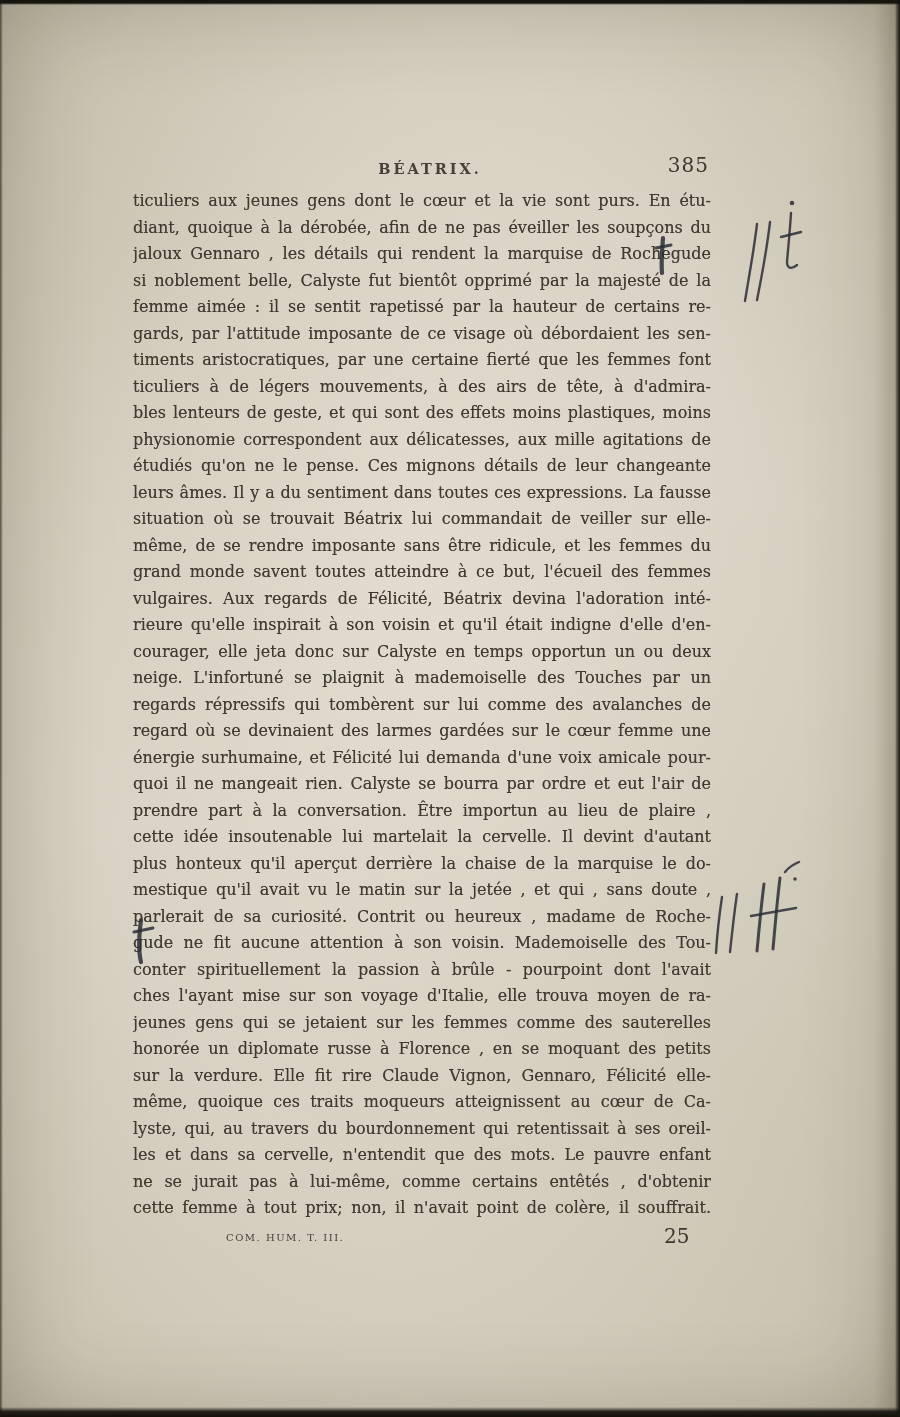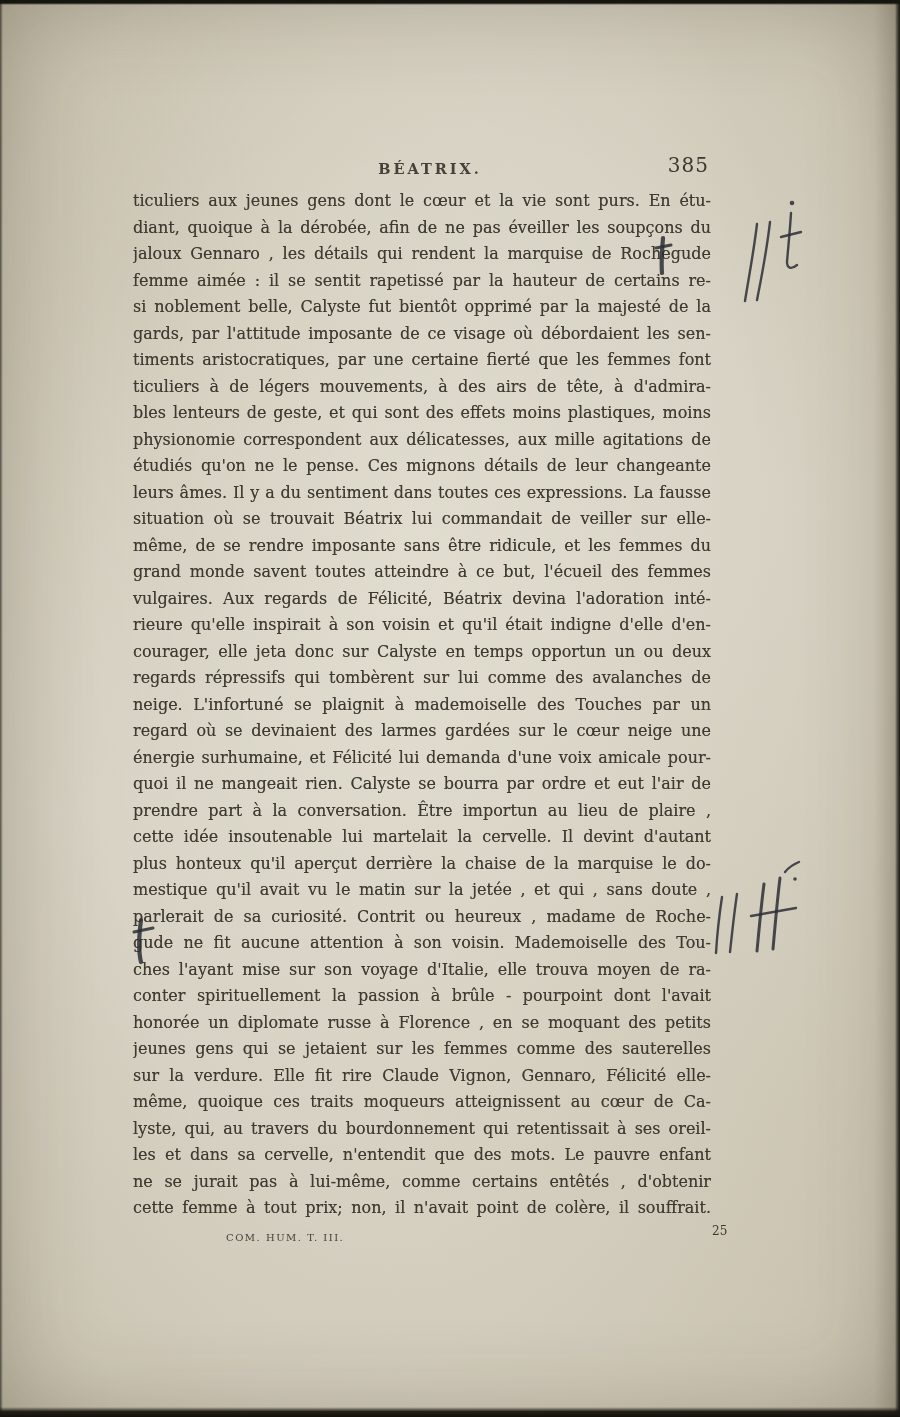--- a/index.html
+++ b/index.html
@@ -84,23 +84,22 @@
     position: absolute;
     left: 55px; top: 6px;
     font-size: 10px;
     letter-spacing: 1.5px;
     color: #46413a;
     margin-left: 38px;
   }
   .sheet-number {
     position: absolute;
     left: 531px; top: -2px;
-    font-size: 12px;
+    font-size: 20px;
     color: #3c372f;
-    margin-left: 48px;
   }
 
   .ink-overlay {
     position: absolute;
     left: 0; top: 0;
     width: 900px; height: 1417px;
     z-index: 3;
     pointer-events: none;
   }
   .ink-overlay path { fill: none; stroke: #2b2e36; stroke-linecap: round; opacity: 0.85; }
@@ -122,50 +121,50 @@
 
   <div class="header">
     <span class="running-title">BÉATRIX.</span>
     <span class="page-number">385</span>
   </div>
 
   <div class="body-text">
       <div class="bodyline">ticuliers aux jeunes gens dont le cœur et la vie sont purs. En étu-</div>
       <div class="bodyline">diant, quoique à la dérobée, afin de ne pas éveiller les soupçons du</div>
       <div class="bodyline">jaloux Gennaro , les détails qui rendent la marquise de Rochegude</div>
+      <div class="bodyline">si noblement belle, Calyste fut bientôt opprimé par la majesté de la</div>
       <div class="bodyline">femme aimée : il se sentit rapetissé par la hauteur de certains re-</div>
-      <div class="bodyline">si noblement belle, Calyste fut bientôt opprimé par la majesté de la</div>
       <div class="bodyline">gards, par l'attitude imposante de ce visage où débordaient les sen-</div>
       <div class="bodyline">timents aristocratiques, par une certaine fierté que les femmes font</div>
       <div class="bodyline">ticuliers à de légers mouvements, à des airs de tête, à d'admira-</div>
       <div class="bodyline">bles lenteurs de geste, et qui sont des effets moins plastiques, moins</div>
       <div class="bodyline">physionomie correspondent aux délicatesses, aux mille agitations de</div>
       <div class="bodyline">étudiés qu'on ne le pense. Ces mignons détails de leur changeante</div>
       <div class="bodyline">leurs âmes. Il y a du sentiment dans toutes ces expressions. La fausse</div>
       <div class="bodyline">situation où se trouvait Béatrix lui commandait de veiller sur elle-</div>
       <div class="bodyline">même, de se rendre imposante sans être ridicule, et les femmes du</div>
       <div class="bodyline">grand monde savent toutes atteindre à ce but, l'écueil des femmes</div>
       <div class="bodyline">vulgaires. Aux regards de Félicité, Béatrix devina l'adoration inté-</div>
       <div class="bodyline">rieure qu'elle inspirait à son voisin et qu'il était indigne d'elle d'en-</div>
       <div class="bodyline">courager, elle jeta donc sur Calyste en temps opportun un ou deux</div>
+      <div class="bodyline">neige. L'infortuné se plaignit à mademoiselle des Touches par un</div>
       <div class="bodyline">regards répressifs qui tombèrent sur lui comme des avalanches de</div>
-      <div class="bodyline">neige. L'infortuné se plaignit à mademoiselle des Touches par un</div>
-      <div class="bodyline">regard où se devinaient des larmes gardées sur le cœur neige une</div>
+      <div class="bodyline">regard où se devinaient des larmes gardées sur le cœur femme une</div>
       <div class="bodyline">énergie surhumaine, et Félicité lui demanda d'une voix amicale pour-</div>
       <div class="bodyline">quoi il ne mangeait rien. Calyste se bourra par ordre et eut l'air de</div>
       <div class="bodyline">prendre part à la conversation. Être importun au lieu de plaire ,</div>
       <div class="bodyline">cette idée insoutenable lui martelait la cervelle. Il devint d'autant</div>
       <div class="bodyline">plus honteux qu'il aperçut derrière la chaise de la marquise le do-</div>
       <div class="bodyline">mestique qu'il avait vu le matin sur la jetée , et qui , sans doute ,</div>
       <div class="bodyline">parlerait de sa curiosité. Contrit ou heureux , madame de Roche-</div>
       <div class="bodyline">gude ne fit aucune attention à son voisin. Mademoiselle des Tou-</div>
+      <div class="bodyline">conter spirituellement la passion à brûle - pourpoint dont l'avait</div>
       <div class="bodyline">ches l'ayant mise sur son voyage d'Italie, elle trouva moyen de ra-</div>
-      <div class="bodyline">conter spirituellement la passion à brûle - pourpoint dont l'avait</div>
+      <div class="bodyline">jeunes gens qui se jetaient sur les femmes comme des sauterelles</div>
       <div class="bodyline">honorée un diplomate russe à Florence , en se moquant des petits</div>
-      <div class="bodyline">jeunes gens qui se jetaient sur les femmes comme des sauterelles</div>
       <div class="bodyline">sur la verdure. Elle fit rire Claude Vignon, Gennaro, Félicité elle-</div>
       <div class="bodyline">même, quoique ces traits moqueurs atteignissent au cœur de Ca-</div>
       <div class="bodyline">lyste, qui, au travers du bourdonnement qui retentissait à ses oreil-</div>
       <div class="bodyline">les et dans sa cervelle, n'entendit que des mots. Le pauvre enfant</div>
       <div class="bodyline">ne se jurait pas à lui-même, comme certains entêtés , d'obtenir</div>
       <div class="bodyline">cette femme à tout prix; non, il n'avait point de colère, il souffrait.</div>
     </div>
 
   <div class="footer">
     <span class="signature-mark">COM. HUM. T. III.</span>

